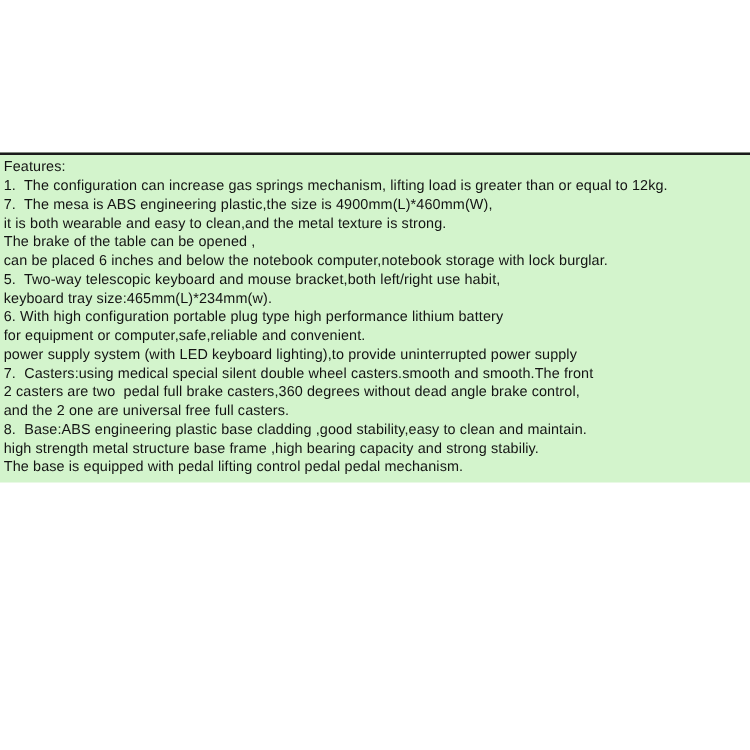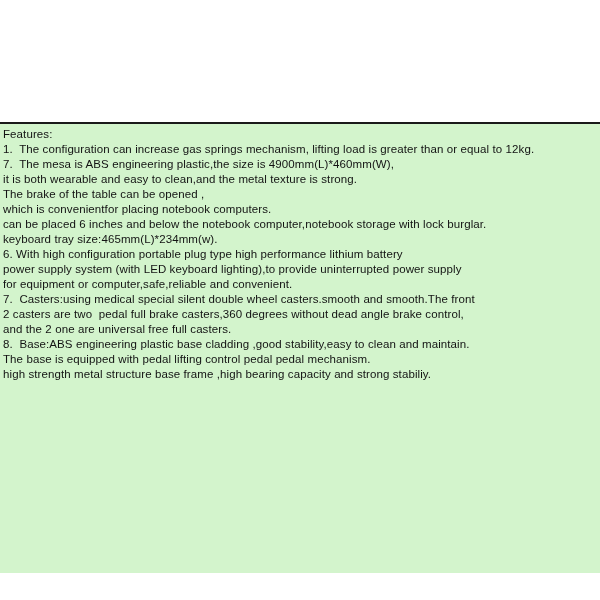--- a/index.html
+++ b/index.html
@@ -12,21 +12,21 @@
     background: #ffffff;
     font-family: "Liberation Sans", "DejaVu Sans", sans-serif;
     position: relative;
     overflow: hidden;
   }
   .features-panel {
     position: absolute;
     left: 0;
     top: 122px;
     width: 600px;
-    height: 451px;
+    height: 264px;
     box-sizing: border-box;
     background: #d3f4cc;
     border-top: 2px solid #1a1a1a;
     padding: 3px 4px 0 3px;
   }
   .feature-line {
     font-size: 11.5px;
     line-height: 15px;
     color: #131313;
     white-space: pre-wrap;
@@ -36,26 +36,26 @@
 </head>
 <body>
 
 <div class="features-panel">
   <div>
       <div class="feature-line">Features:</div>
       <div class="feature-line">1.  The configuration can increase gas springs mechanism, lifting load is greater than or equal to 12kg.</div>
       <div class="feature-line">7.  The mesa is ABS engineering plastic,the size is 4900mm(L)*460mm(W),</div>
       <div class="feature-line">it is both wearable and easy to clean,and the metal texture is strong.</div>
       <div class="feature-line">The brake of the table can be opened ,</div>
-      <div class="feature-line">which is convenientfor placing notebook computers.</div>
       <div class="feature-line">can be placed 6 inches and below the notebook computer,notebook storage with lock burglar.</div>
+      <div class="feature-line">5.  Two-way telescopic keyboard and mouse bracket,both left/right use habit,</div>
       <div class="feature-line">keyboard tray size:465mm(L)*234mm(w).</div>
       <div class="feature-line">6. With high configuration portable plug type high performance lithium battery</div>
+      <div class="feature-line">for equipment or computer,safe,reliable and convenient.</div>
       <div class="feature-line">power supply system (with LED keyboard lighting),to provide uninterrupted power supply</div>
-      <div class="feature-line">for equipment or computer,safe,reliable and convenient.</div>
       <div class="feature-line">7.  Casters:using medical special silent double wheel casters.smooth and smooth.The front</div>
       <div class="feature-line">2 casters are two  pedal full brake casters,360 degrees without dead angle brake control,</div>
       <div class="feature-line">and the 2 one are universal free full casters.</div>
       <div class="feature-line">8.  Base:ABS engineering plastic base cladding ,good stability,easy to clean and maintain.</div>
+      <div class="feature-line">high strength metal structure base frame ,high bearing capacity and strong stabiliy.</div>
       <div class="feature-line">The base is equipped with pedal lifting control pedal pedal mechanism.</div>
-      <div class="feature-line">high strength metal structure base frame ,high bearing capacity and strong stabiliy.</div>
     </div>
 </div>
 
 </body></html>

